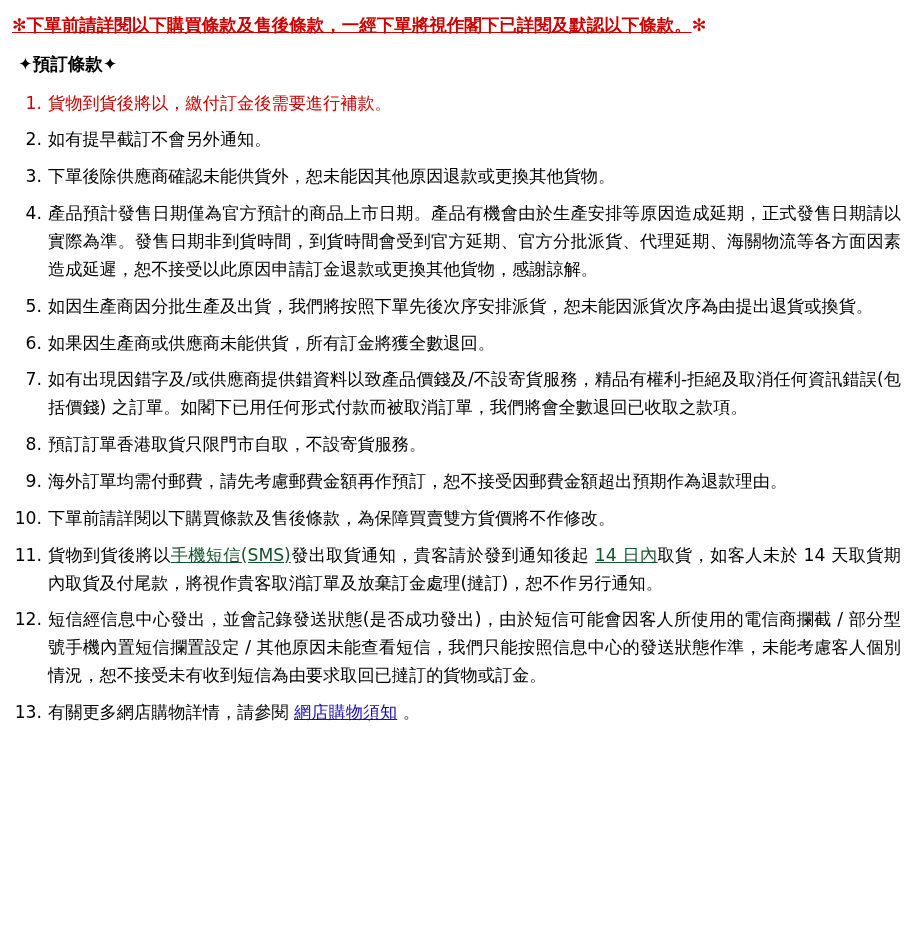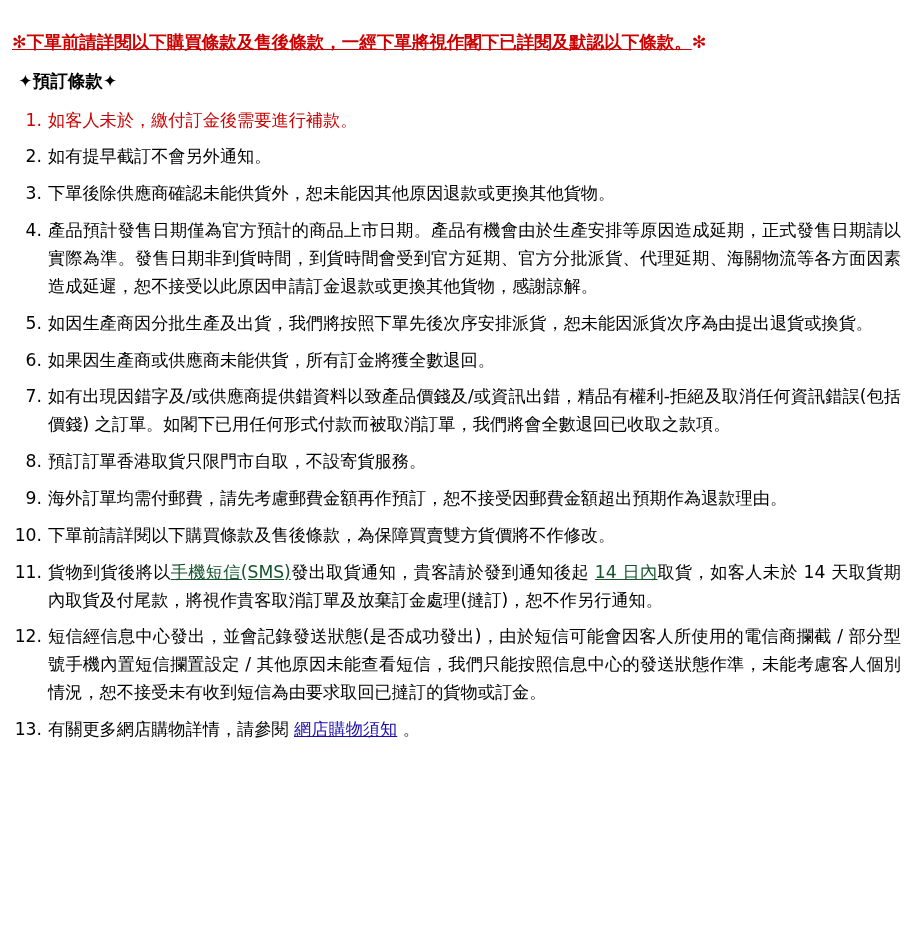--- a/index.html
+++ b/index.html
@@ -9,21 +9,21 @@
   }
   body {
     width: 913px;
     min-height: 948px;
     font-family: "DejaVu Sans", "Liberation Sans", sans-serif;
     color: #000000;
   }
   .page {
     width: 913px;
     box-sizing: border-box;
-    padding: 27px 12px 6px 12px;
+    padding: 10px 12px 6px 12px;
   }
   .notice {
     color: #cc0000;
     font-weight: bold;
     font-size: 17.5px;
     letter-spacing: 0px;
     text-align: left;
     margin: 4px 0 16px 0;
     line-height: 1.3;
   }
@@ -83,27 +83,27 @@
 
   <div class="notice">
     <span class="u"><span>✻</span><span>下單前請詳閱以下購買條款及售後條款，一經下單將視作閣下已詳閱及默認以下條款。</span></span><span>✻</span>
   </div>
 
   <div class="section-title">
     <span>✦</span><span>預訂條款</span><span>✦</span>
   </div>
 
   <ol class="terms">
-    <li class="red"><span>如客人未於，繳付訂金後需要進行補款。</span></li>
+    <li class="red"><span>貨物到貨後將以，繳付訂金後需要進行補款。</span></li>
     <li><span>如有提早截訂不會另外通知。</span></li>
     <li><span>下單後除供應商確認未能供貨外，恕未能因其他原因退款或更換其他貨物。</span></li>
     <li><span>產品預計發售日期僅為官方預計的商品上市日期。產品有機會由於生產安排等原因造成延期，正式發售日期請以實際為準。發售日期非到貨時間，到貨時間會受到官方延期、官方分批派貨、代理延期、海關物流等各方面因素造成延遲，恕不接受以此原因申請訂金退款或更換其他貨物，感謝諒解。</span></li>
     <li><span>如因生產商因分批生產及出貨，我們將按照下單先後次序安排派貨，恕未能因派貨次序為由提出退貨或換貨。</span></li>
     <li><span>如果因生產商或供應商未能供貨，所有訂金將獲全數退回。</span></li>
-    <li><span>如有出現因錯字及/或供應商提供錯資料以致產品價錢及/或資訊出錯，精品有權利-拒絕及取消任何資訊錯誤(包括價錢) 之訂單。如閣下已用任何形式付款而被取消訂單，我們將會全數退回已收取之款項。</span></li>
+    <li><span>如有出現因錯字及/或供應商提供錯資料以致產品價錢及/不設寄貨服務，精品有權利-拒絕及取消任何資訊錯誤(包括價錢) 之訂單。如閣下已用任何形式付款而被取消訂單，我們將會全數退回已收取之款項。</span></li>
     <li><span>預訂訂單香港取貨只限門市自取，不設寄貨服務。</span></li>
     <li><span>海外訂單均需付郵費，請先考慮郵費金額再作預訂，恕不接受因郵費金額超出預期作為退款理由。</span></li>
     <li class="wide"><span>下單前請詳閱以下購買條款及售後條款，為保障買賣雙方貨價將不作修改。</span></li>
     <li class="wide"><span>貨物到貨後將以</span><span class="u-red">手機短信(SMS)</span><span>發出取貨通知，貴客請於發到通知後起 </span><span class="u-red">14 日內</span><span>取貨，如客人未於 14 天取貨期內取貨及付尾款，將視作貴客取消訂單及放棄訂金處理(撻訂)，恕不作另行通知。</span></li>
     <li class="wide"><span>短信經信息中心發出，並會記錄發送狀態(是否成功發出)，由於短信可能會因客人所使用的電信商攔截 / 部分型號手機內置短信攔置設定 / 其他原因未能查看短信，我們只能按照信息中心的發送狀態作準，未能考慮客人個別情況，恕不接受未有收到短信為由要求取回已撻訂的貨物或訂金。</span></li>
     <li class="wide"><span>有關更多網店購物詳情，請參閱 </span><a class="link" href="#">網店購物須知</a><span> 。</span></li>
   </ol>
 
 </div>
 

